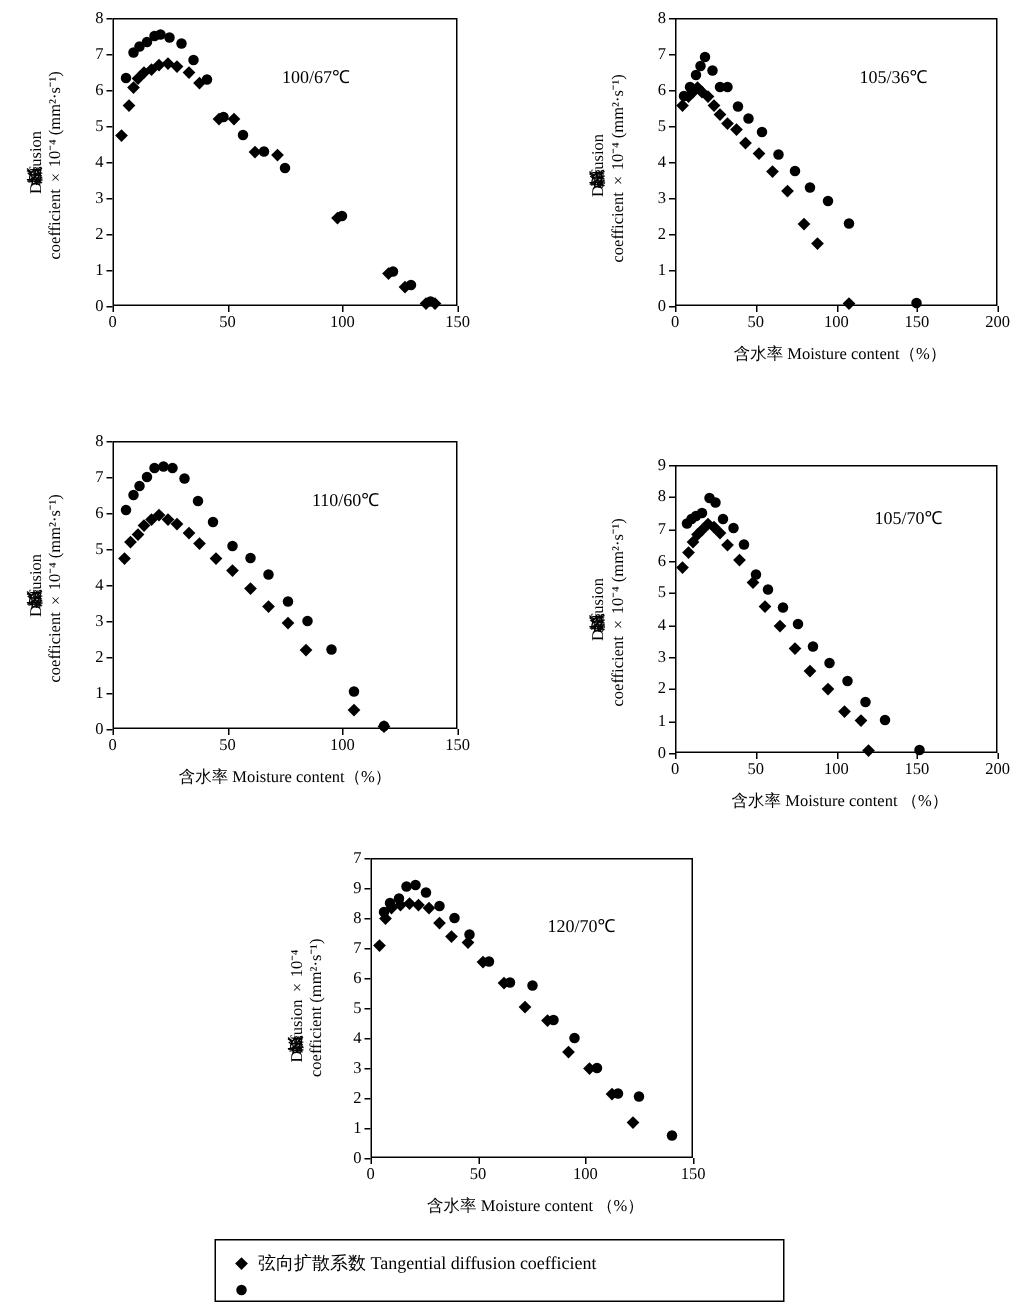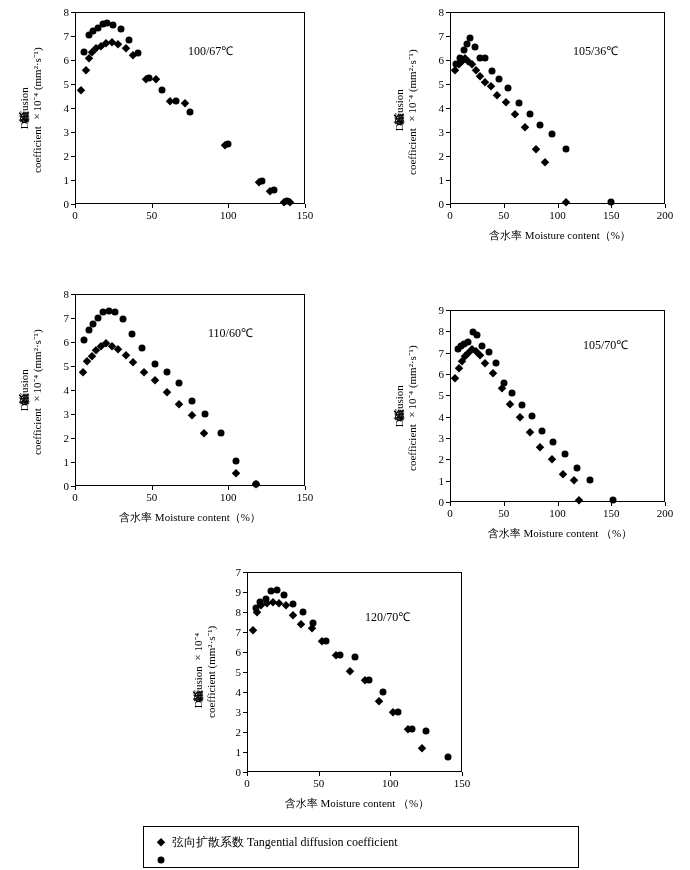--- a/index.html
+++ b/index.html
@@ -504,21 +504,21 @@
       <div class="pt circle" style="left: 182.5px; top: 97px;"></div>
       <div class="pt circle" style="left: 196.833px; top: 120px;"></div>
       <div class="pt circle" style="left: 211.167px; top: 132px;"></div>
       <div class="pt circle" style="left: 225.5px; top: 152px;"></div>
       <div class="pt circle" style="left: 239.833px; top: 169px;"></div>
       <div class="pt circle" style="left: 254.167px; top: 171px;"></div>
       <div class="pt circle" style="left: 275.667px; top: 197px;"></div>
     </div>
 </div>
 
-<div class="legend" style="left:143px; top:826px; width:436px; height:42px;">
+<div class="legend" style="left:143px; top:826px; width:380px; height:42px;">
   <div class="legend-row">
     <span class="legend-marker">
         <span class="pt diamond"></span>
       </span>
     <span class="legend-text">弦向扩散系数 Tangential diffusion coefficient</span>
   </div>
   <div class="legend-row">
     <span class="legend-marker">
         <span class="pt circle"></span>
       </span>

